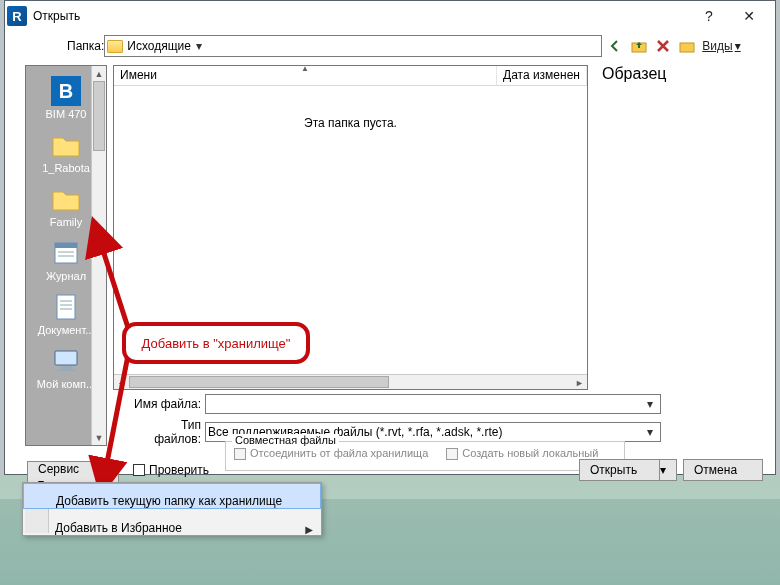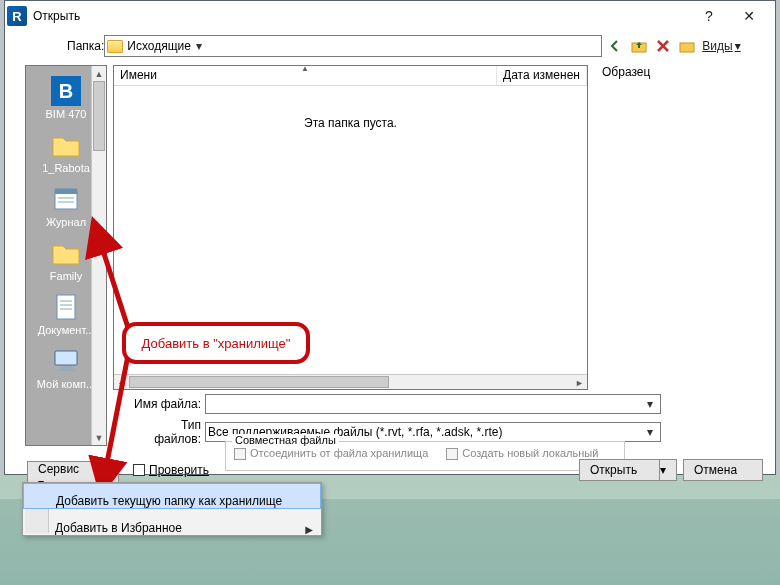--- a/index.html
+++ b/index.html
@@ -151,21 +151,21 @@
     overflow: hidden;
     position: relative;
   }
   .empty-msg { margin-top: 30px; color: #000; }
   .hscroll { height: 15px; background: #f0f0f0; border-top: 1px solid #c8c8c8; position: relative; }
   .hscroll .hbtn { width:15px; height:15px; display:inline-flex;align-items:center;justify-content:center;font-size:9px;color:#606060;}
   .hscroll .hthumb { position:absolute; left:15px; top:1px; bottom:1px; width:260px; background:#cdcdcd; border:1px solid #a8a8a8;}
   .sample-area {
     flex: 1;
   }
-  .sample-label { font-size: 12px; margin: 0 0 16px 8px; }
+  .sample-label { font-size: 16px; margin: 0 0 16px 8px; }
 
   .bottom-fields {
     position: absolute;
     left: 126px;
     top: 393px;
     width: 530px;
     display: flex;
     flex-direction: column;
     gap: 4px;
   }
@@ -203,21 +203,21 @@
     font-size: 12px;
     flex-direction: column;
   }
   .tools-btn {
     position: absolute;
     left: 22px; top: 460px;
     width: 92px; justify-content: space-between;
   }
   .check-row {
     position: absolute; left: 128px; top: 462px;
-    display: flex; align-items: center; text-decoration: underline;
+    display: flex; align-items: center;
   }
   .dialog-btns {
     position: absolute; right: 12px; top: 458px;
     display: flex; gap: 6px;
   }
   .btn.wide { width: 80px; justify-content: center; }
   .open-split { display: flex; }
   .open-split .btn:first-child { border-right: none; }
   .open-split .dd { width: 18px; justify-content: center; padding:0; }
 
@@ -346,35 +346,35 @@
         <div class="place-icon">
           <svg width="30" height="26">
               <path d="M2 6 h10 l3 3 h13 v15 h-26 z" fill="#ffe07a" stroke="#d6a82f"></path>
             </svg>
         </div>
         <div>1_Rabota</div>
       </div>
       <div class="place-item">
         <div class="place-icon">
           <svg width="30" height="26">
+              <path d="M2 6 h10 l3 3 h13 v15 h-26 z" fill="#ffe07a" stroke="#d6a82f"></path>
+            </svg>
+        </div>
+        <div>Family</div>
+      </div>
+      <div class="place-item">
+        <div class="place-icon">
+          <svg width="30" height="26">
               <rect x="4" y="3" width="22" height="20" fill="#fff" stroke="#6a8fb5"></rect>
               <rect x="4" y="3" width="22" height="5" fill="#6a8fb5"></rect>
               <line x1="7" y1="12" x2="23" y2="12" stroke="#8aa"></line>
               <line x1="7" y1="16" x2="23" y2="16" stroke="#8aa"></line>
             </svg>
         </div>
         <div>Журнал</div>
-      </div>
-      <div class="place-item">
-        <div class="place-icon">
-          <svg width="30" height="26">
-              <path d="M2 6 h10 l3 3 h13 v15 h-26 z" fill="#ffe07a" stroke="#d6a82f"></path>
-            </svg>
-        </div>
-        <div>Family</div>
       </div>
       <div class="place-item">
         <div class="place-icon">
           <svg width="26" height="28">
               <rect x="4" y="2" width="18" height="24" fill="#fff" stroke="#6a8fb5"></rect>
               <line x1="7" y1="8" x2="19" y2="8" stroke="#8aa"></line>
               <line x1="7" y1="12" x2="19" y2="12" stroke="#8aa"></line>
               <line x1="7" y1="16" x2="19" y2="16" stroke="#8aa"></line>
             </svg>
         </div>

